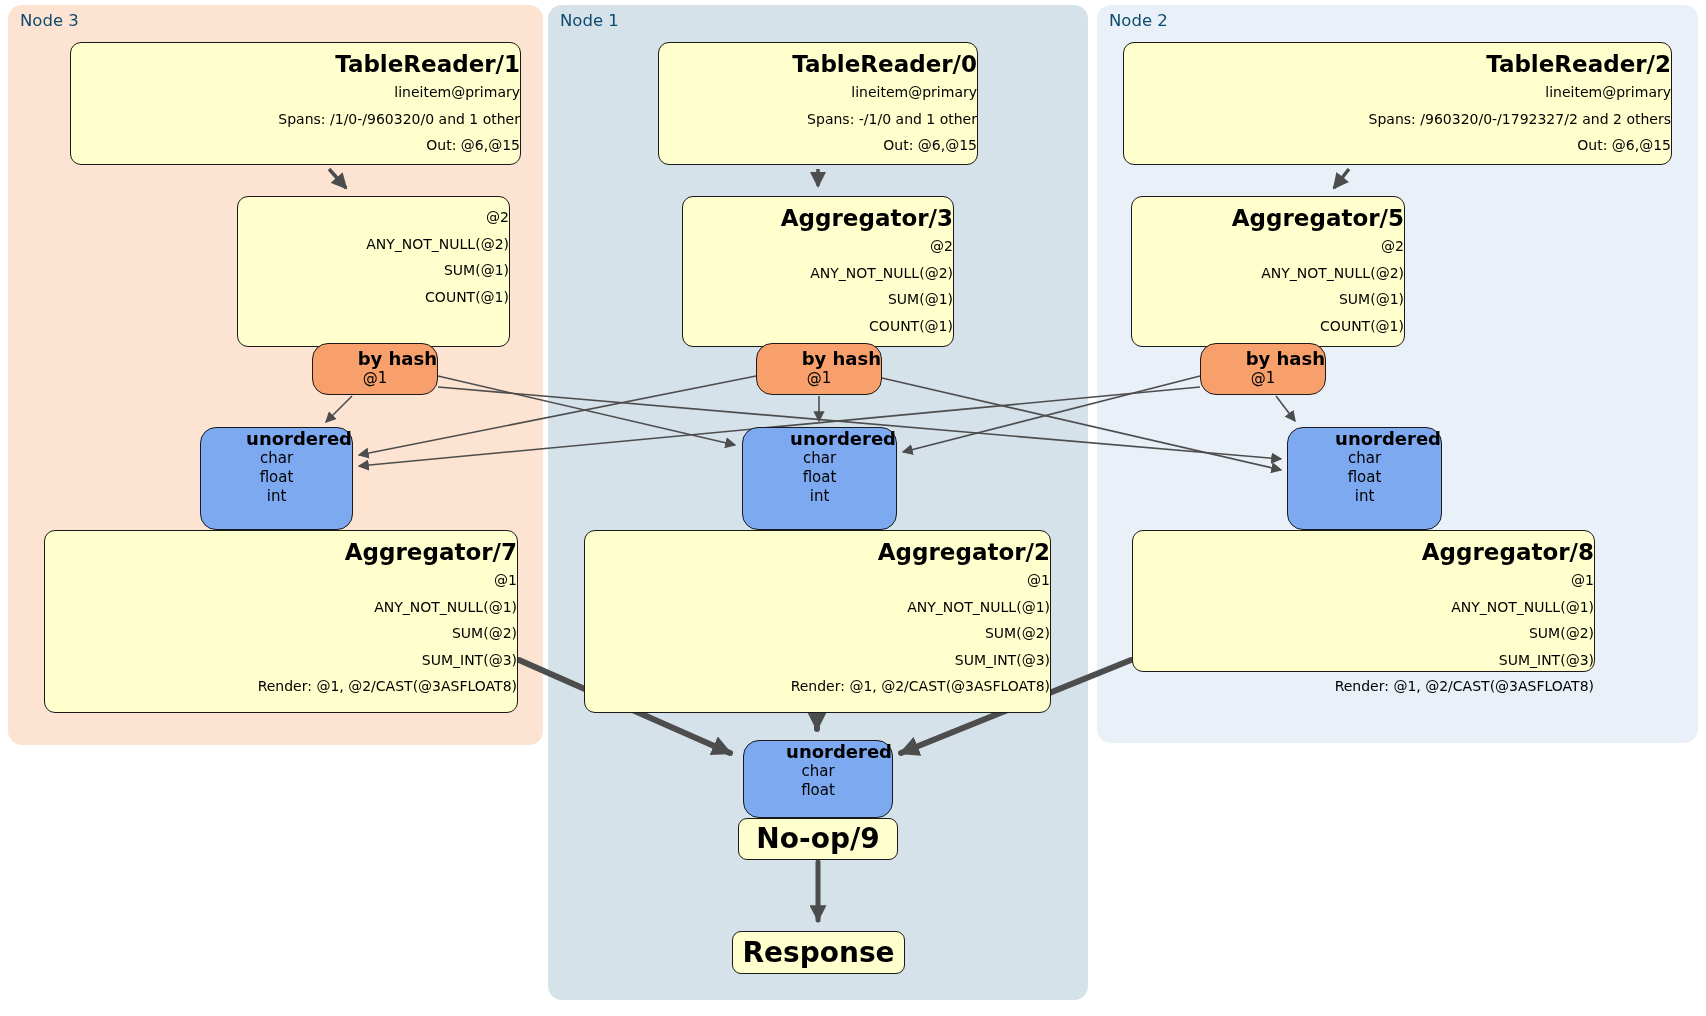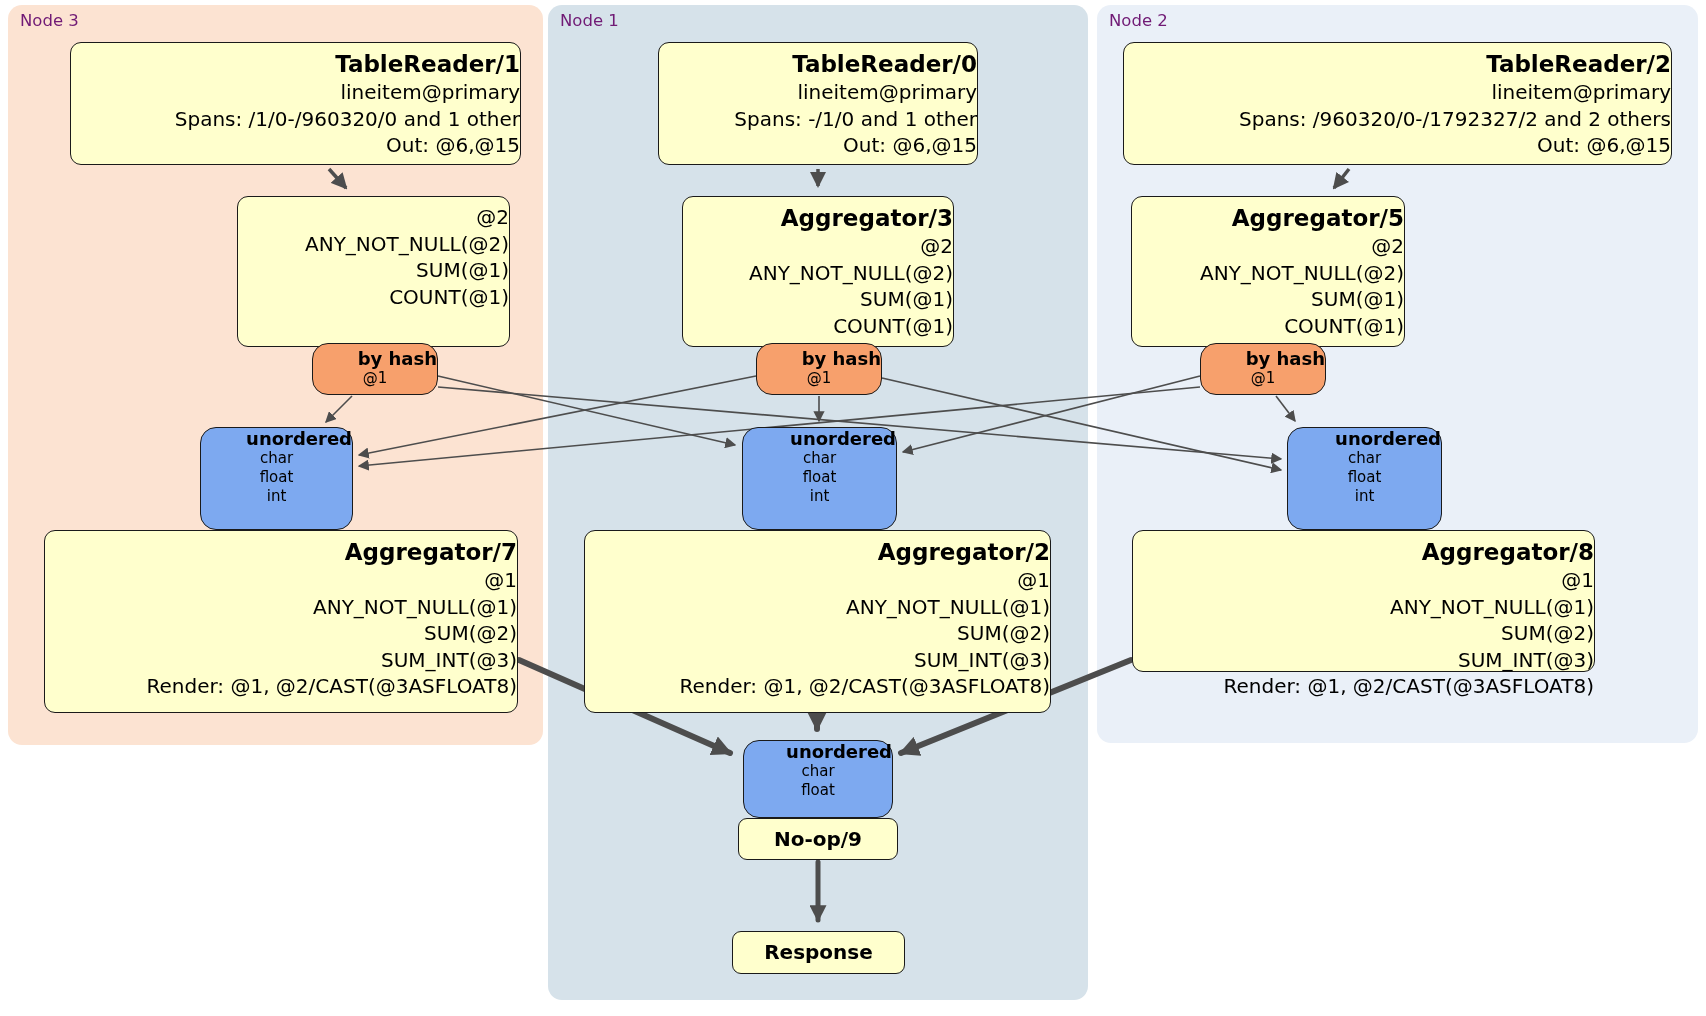--- a/index.html
+++ b/index.html
@@ -1,31 +1,31 @@
 <!DOCTYPE html>
 <html><head>
 <meta charset="utf-8">
 <style>
   html,body{margin:0;padding:0;background:#ffffff;}
   #stage{position:relative;width:1706px;height:1016px;overflow:hidden;
          font-family:"DejaVu Sans","Liberation Sans",sans-serif;color:#000;background:#fff;}
   .panel{position:absolute;border-radius:14px;}
-  .panel-label{position:absolute;left:12px;top:6px;font-size:16.5px;color:#701a75;}
+  .panel-label{position:absolute;left:12px;top:6px;font-size:16.5px;color:#0c4a6e;}
   .ybox{position:absolute;background:#ffffcd;border:1.4px solid #1a1a1a;border-radius:11px;
         text-align:right;box-sizing:border-box;padding-top:7px;z-index:3;}
   .ybox .title{font-weight:bold;font-size:23px;line-height:29px;}
-  .ybox .line{font-size:20px;line-height:26.5px;white-space:nowrap;}
+  .ybox .line{font-size:14px;line-height:26.5px;white-space:nowrap;}
   .pill{position:absolute;border:1.8px solid #1a1a1a;border-radius:16px;text-align:center;
         box-sizing:border-box;z-index:4;}
   .hash{background:#f7a06c;padding-top:4px;}
   .sync{background:#7da9f0;padding-top:0;}
   .pill .ptitle{font-weight:bold;font-size:18px;line-height:21px;text-align:right;}
   .pill .pline{font-size:15px;line-height:19px;}
   .endbox{position:absolute;background:#ffffcd;border:1.6px solid #1a1a1a;border-radius:9px;
-          text-align:center;box-sizing:border-box;font-weight:bold;font-size:20px;z-index:3;}
+          text-align:center;box-sizing:border-box;font-weight:bold;font-size:28px;z-index:3;}
   svg#edges{position:absolute;left:0;top:0;z-index:2;}
 </style>
 </head>
 <body>
 
 <div id="stage">
 
   <div class="panel" style="left:8px;top:5px;width:535px;height:740px;background:#fce3d2;">
     <div class="panel-label">Node 3</div>
   </div>

